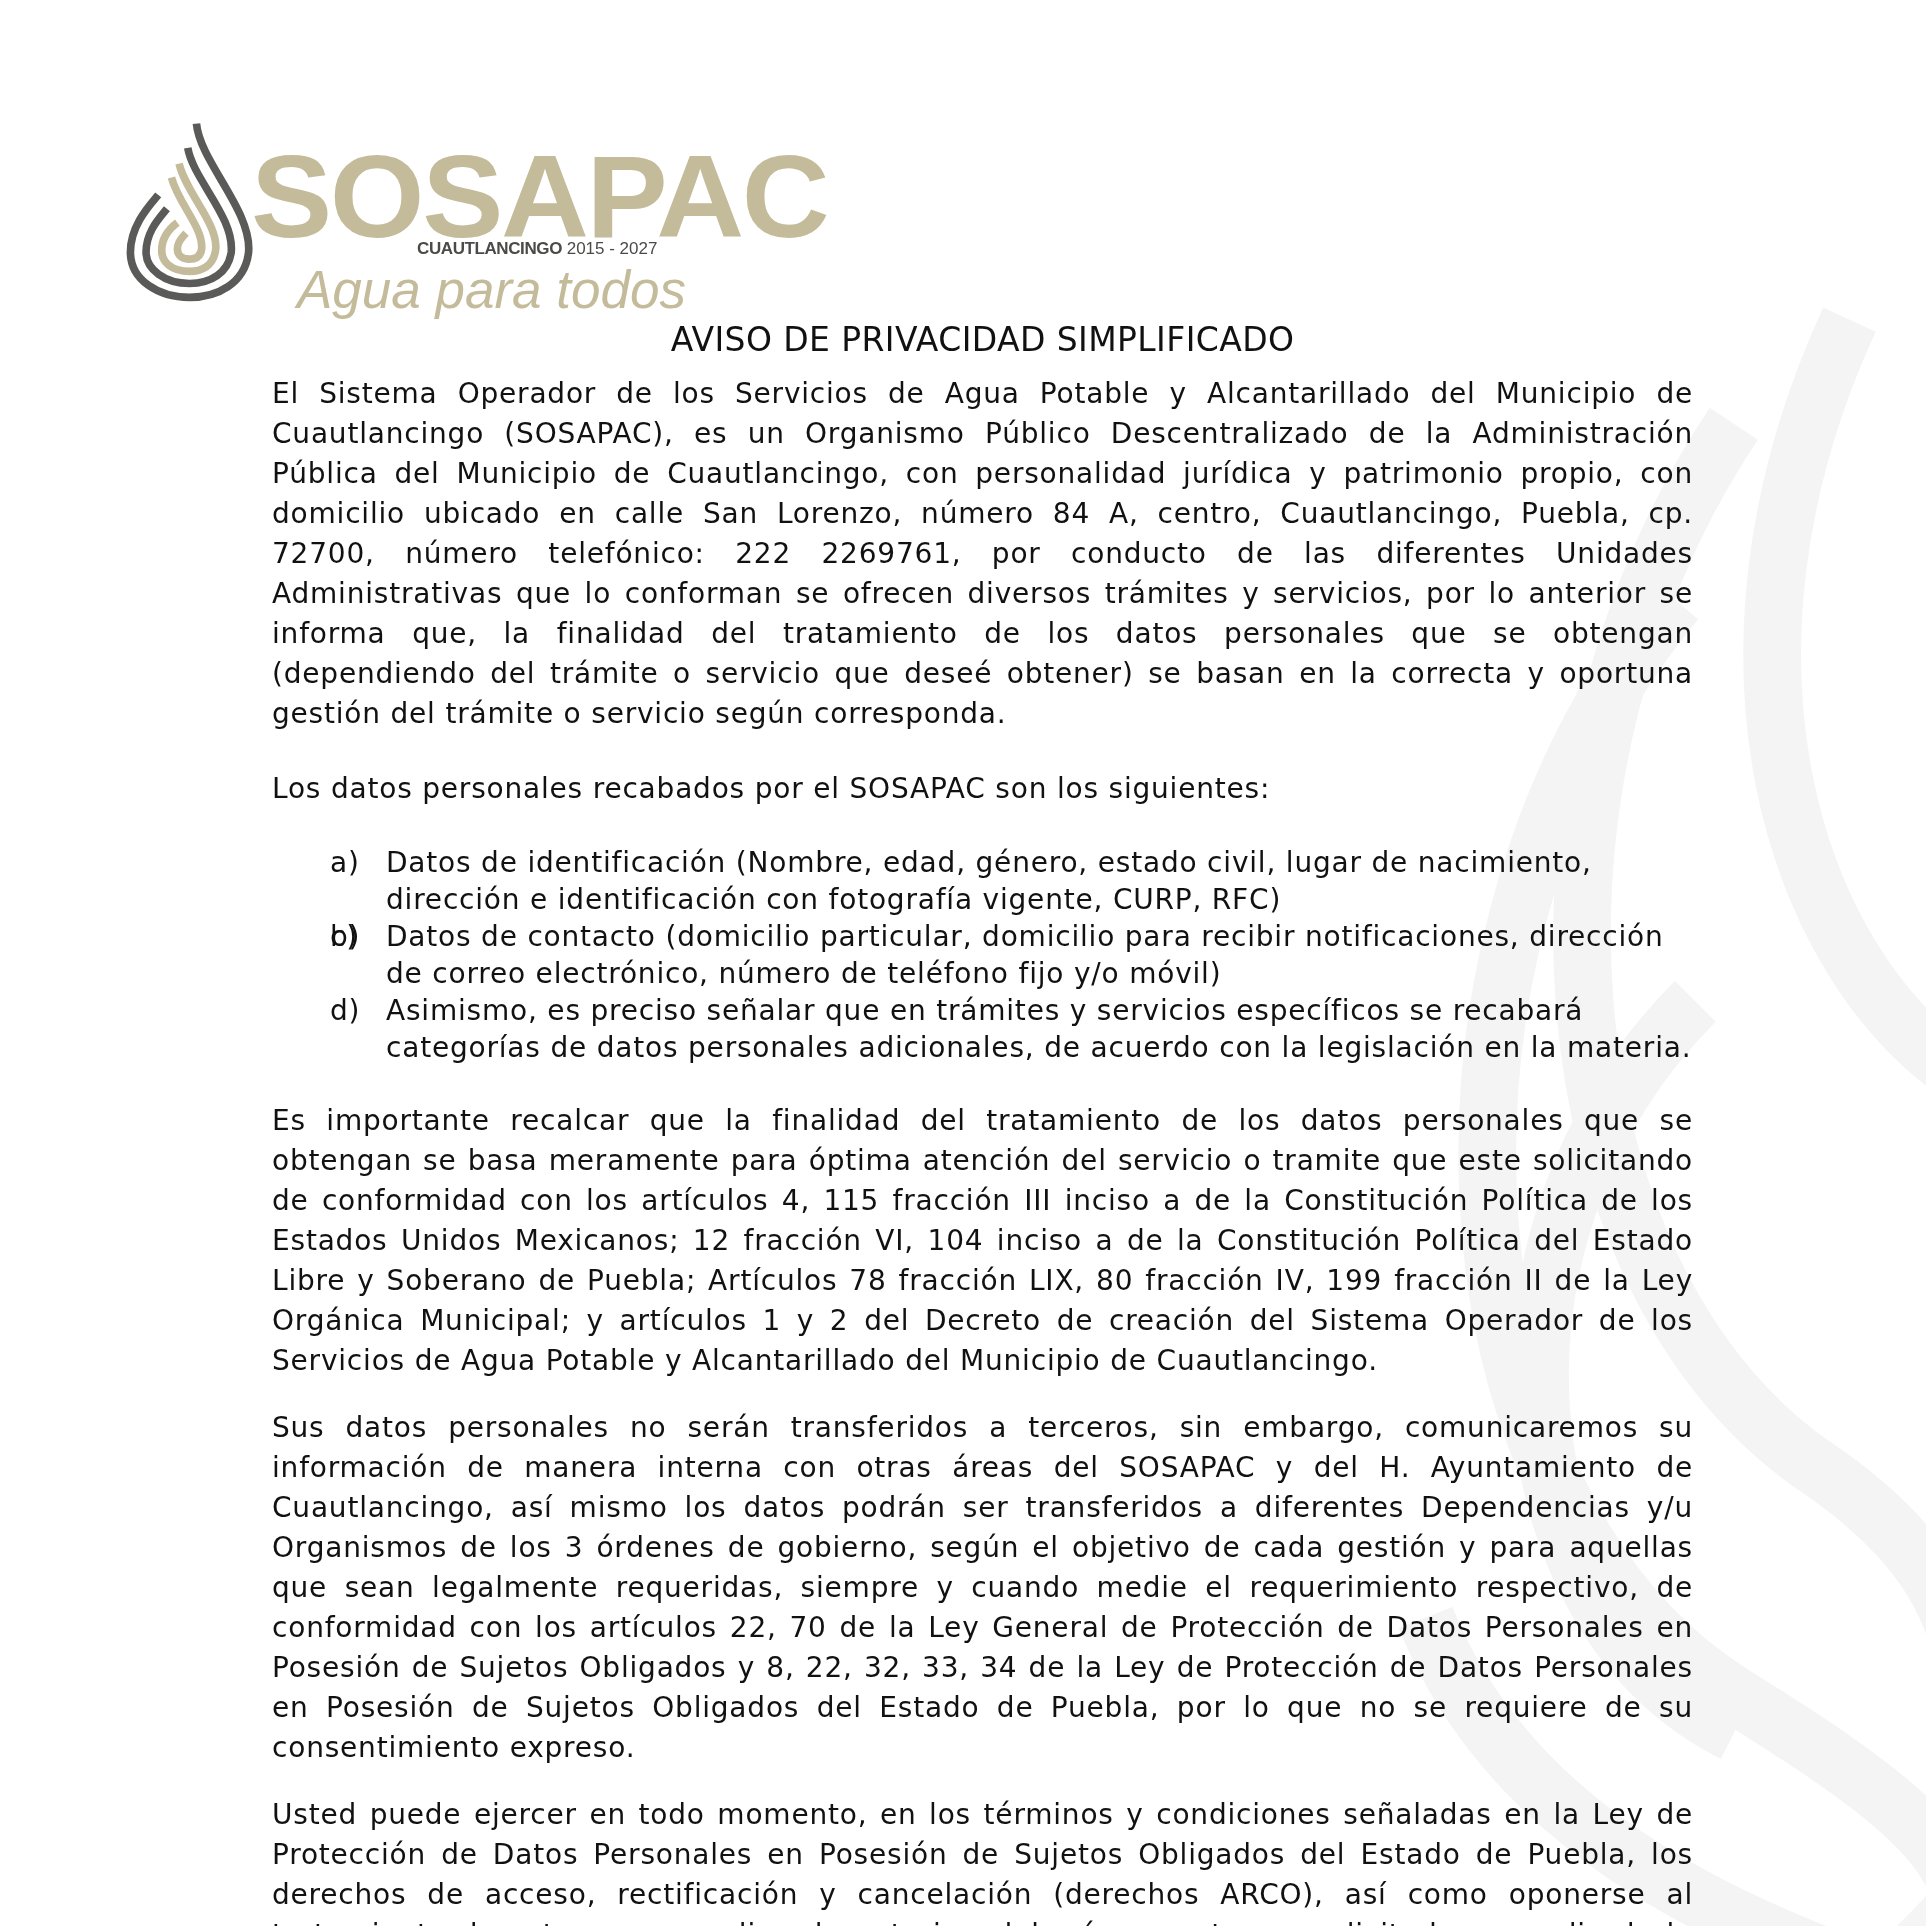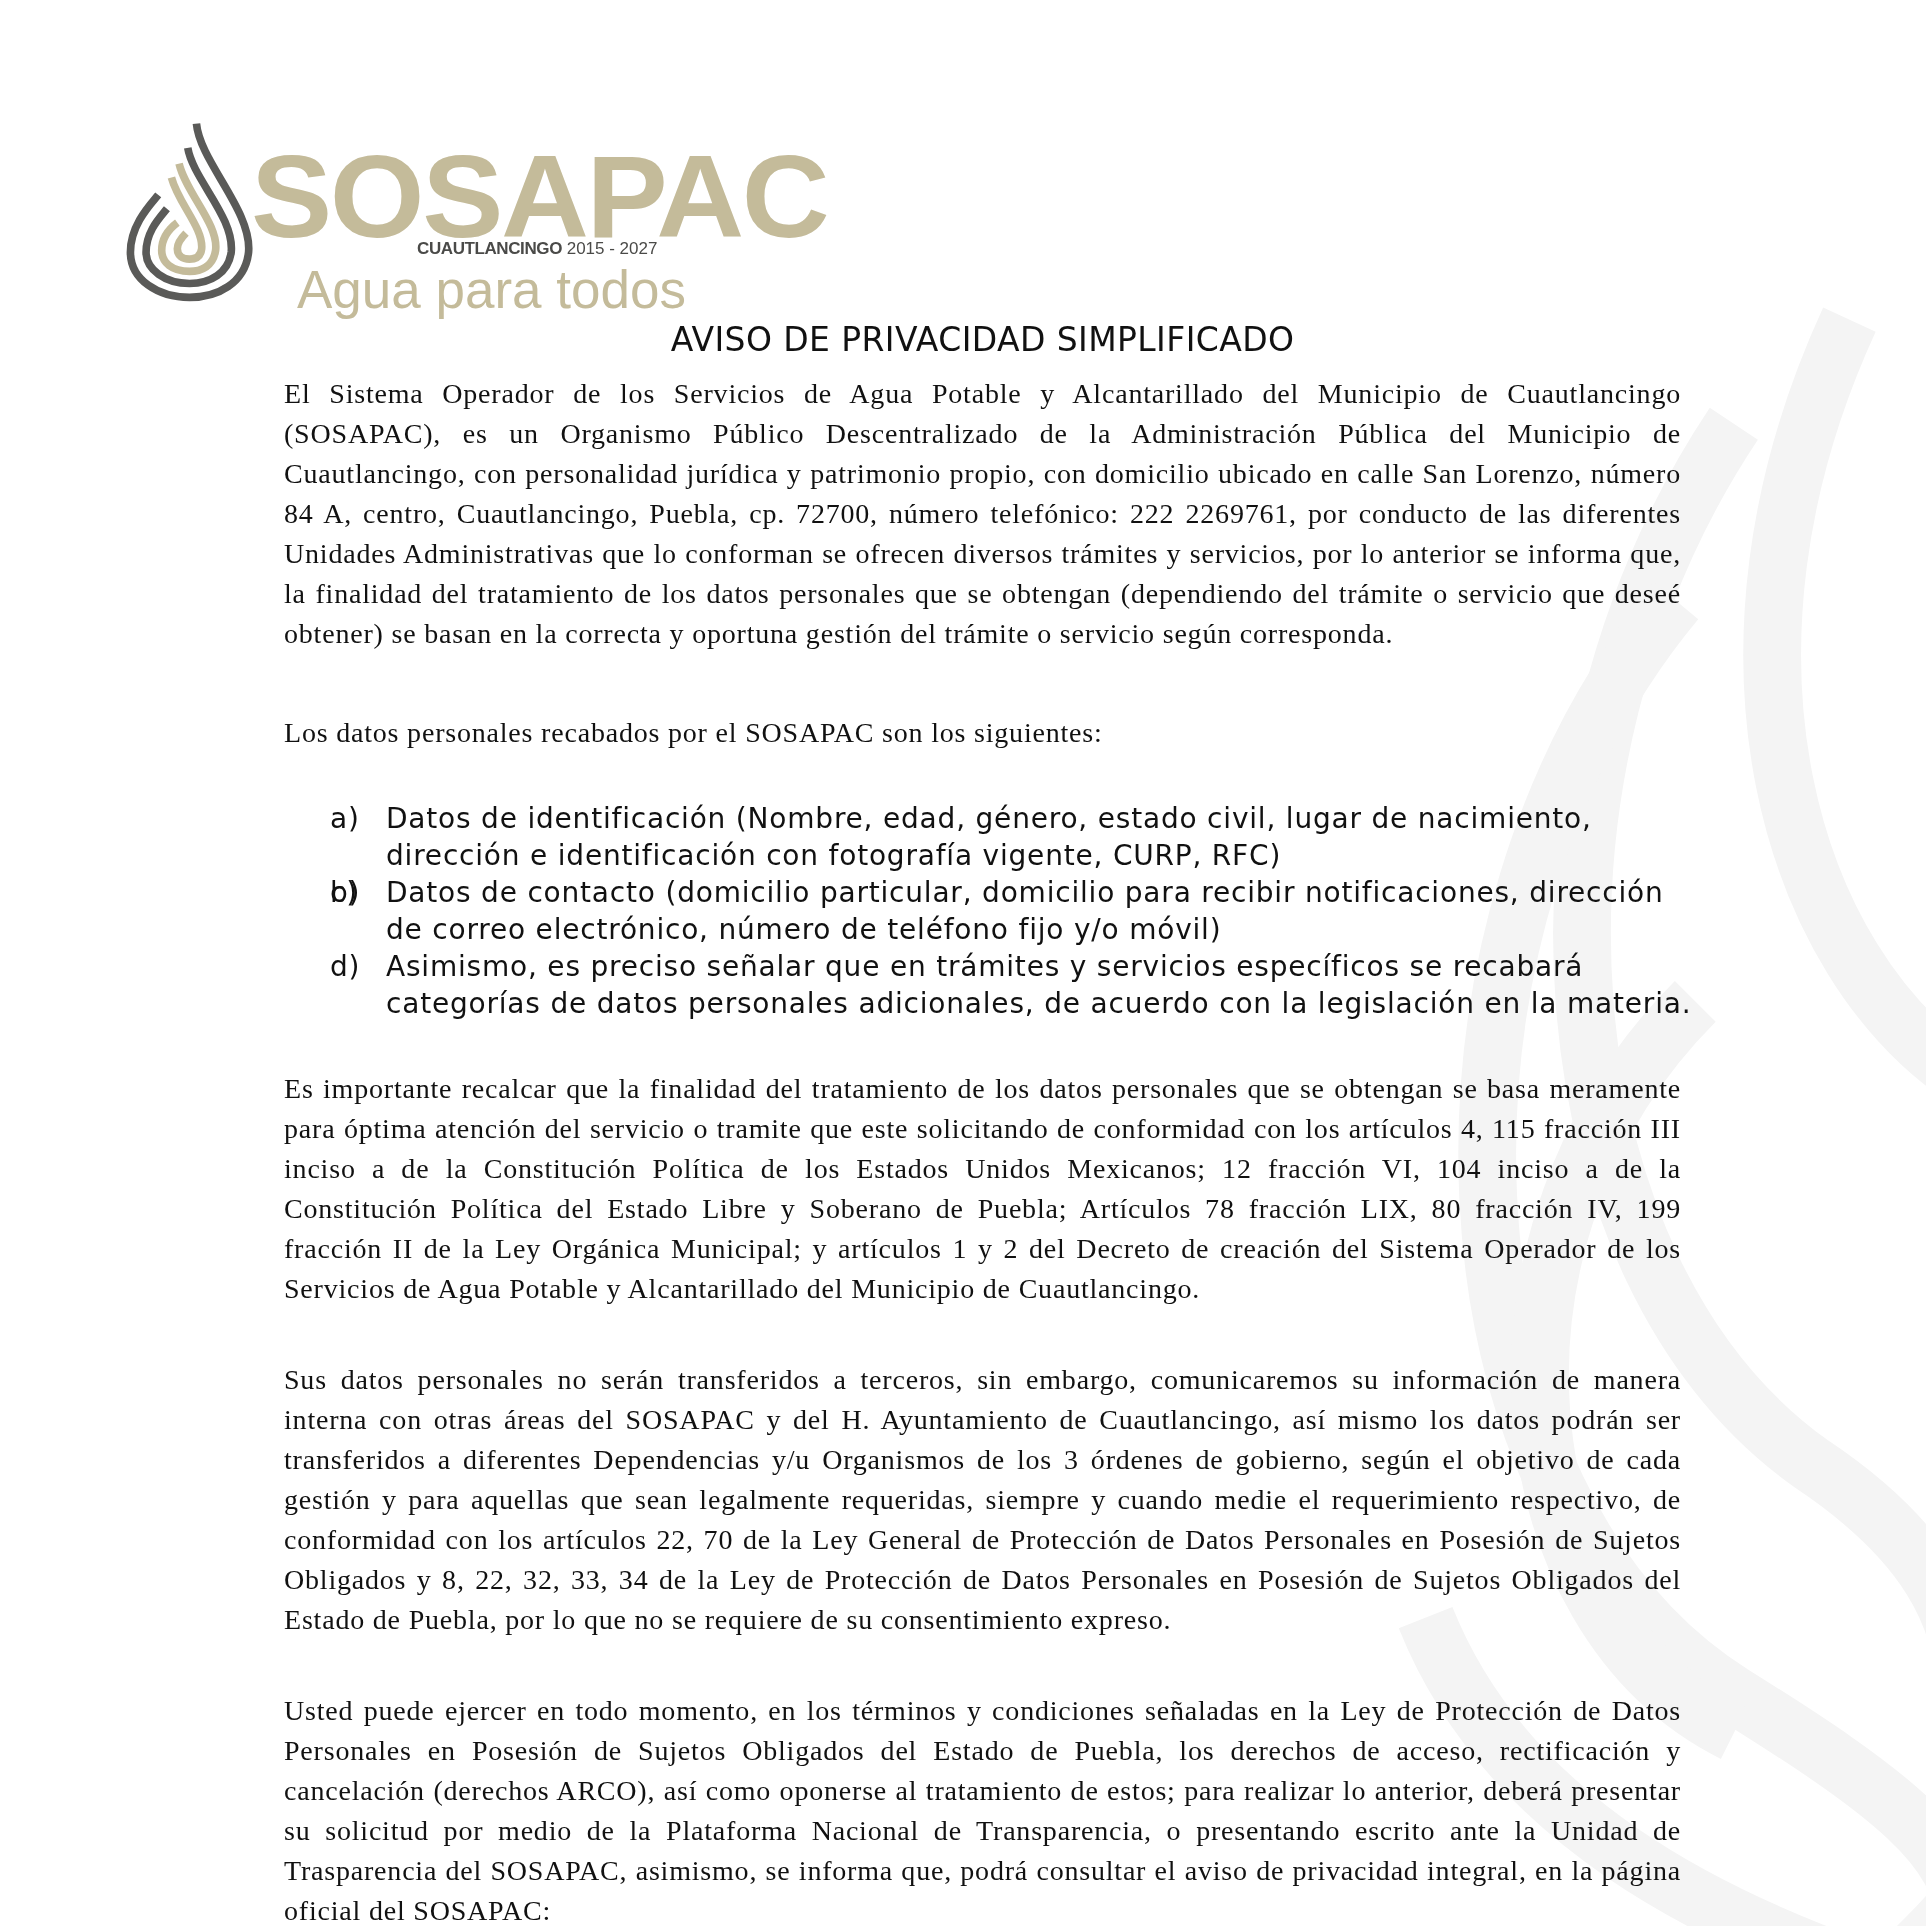--- a/index.html
+++ b/index.html
@@ -3,24 +3,24 @@
 <meta charset="utf-8">
 <style>
   html, body { margin:0; padding:0; background:#ffffff; }
   body { width:1965px; height:2542px; position:relative; overflow:hidden; font-family:"DejaVu Sans", sans-serif; color:#111; }
   .bg { position:absolute; left:0; top:0; width:1965px; height:2542px; z-index:0; }
   .logo { position:absolute; left:120px; top:116px; width:616px; height:185px; z-index:2; }
   .logo-drop { position:absolute; left:0; top:0; width:139px; height:189px; }
   .logo-word { position:absolute; left:131px; top:23px; font-family:"Liberation Sans", sans-serif; font-weight:700; font-size:116px; color:#c4bb9a; letter-spacing:-2.3px; line-height:1; transform:scaleX(1.05); transform-origin:left top; }
   .logo-sub { position:absolute; left:266px; top:123px; font-family:"Liberation Sans", sans-serif; font-size:17px; color:#4a4a48; white-space:nowrap; }
   .logo-sub b { font-weight:700; letter-spacing:-0.4px;margin-left:31px; }
-  .logo-tag { position:absolute; left:177px; top:131px; font-family:"Liberation Sans", sans-serif; font-size:53px; color:#c4bb9a; white-space:nowrap; }
+  .logo-tag { position:absolute; left:177px; top:131px; font-family:"Liberation Sans", sans-serif; font-style:italic; font-size:53px; color:#c4bb9a; white-space:nowrap; }
   .content { position:absolute; left:272px; top:320px; width:1421px; z-index:2; }
   .title { text-align:center; font-size:33px; font-weight:400; margin:0 0 15.4px 0; letter-spacing:0.4px; }
-  p.body { margin:12px; font-size:28px; line-height:40px; text-align:justify; letter-spacing:0.8px;font-family:Liberation Serif, serif; }
+  p.body { margin:0; font-size:28px; line-height:40px; text-align:justify; letter-spacing:0.8px; }
   .gap1 { height:35px; }
   .gap2 { height:27px; }
   ul.list { list-style:none; margin:0; padding:0 0 0 58px; }
   ul.list li { position:relative; font-size:28px; line-height:37px; padding-left:56px; letter-spacing:0.8px; }
   ul.list li .mark { position:absolute; left:0; top:0; }
 </style>
 </head>
 <body>
 
 <svg class="bg" viewBox="0 0 5100 6600" preserveAspectRatio="none">

